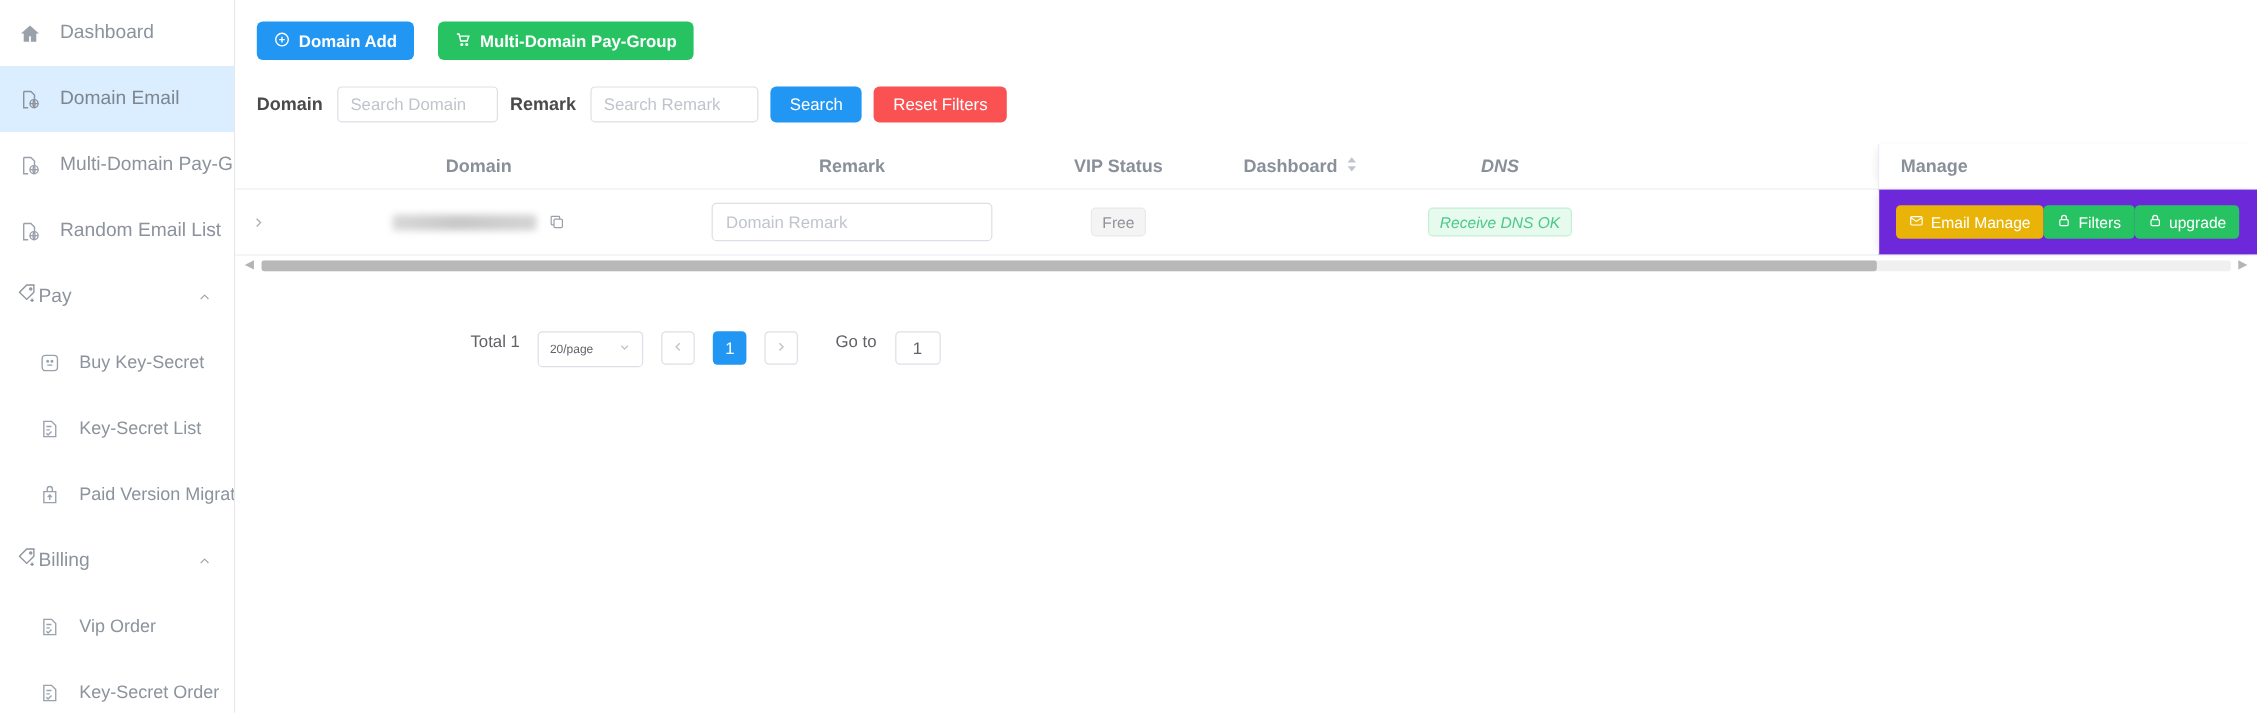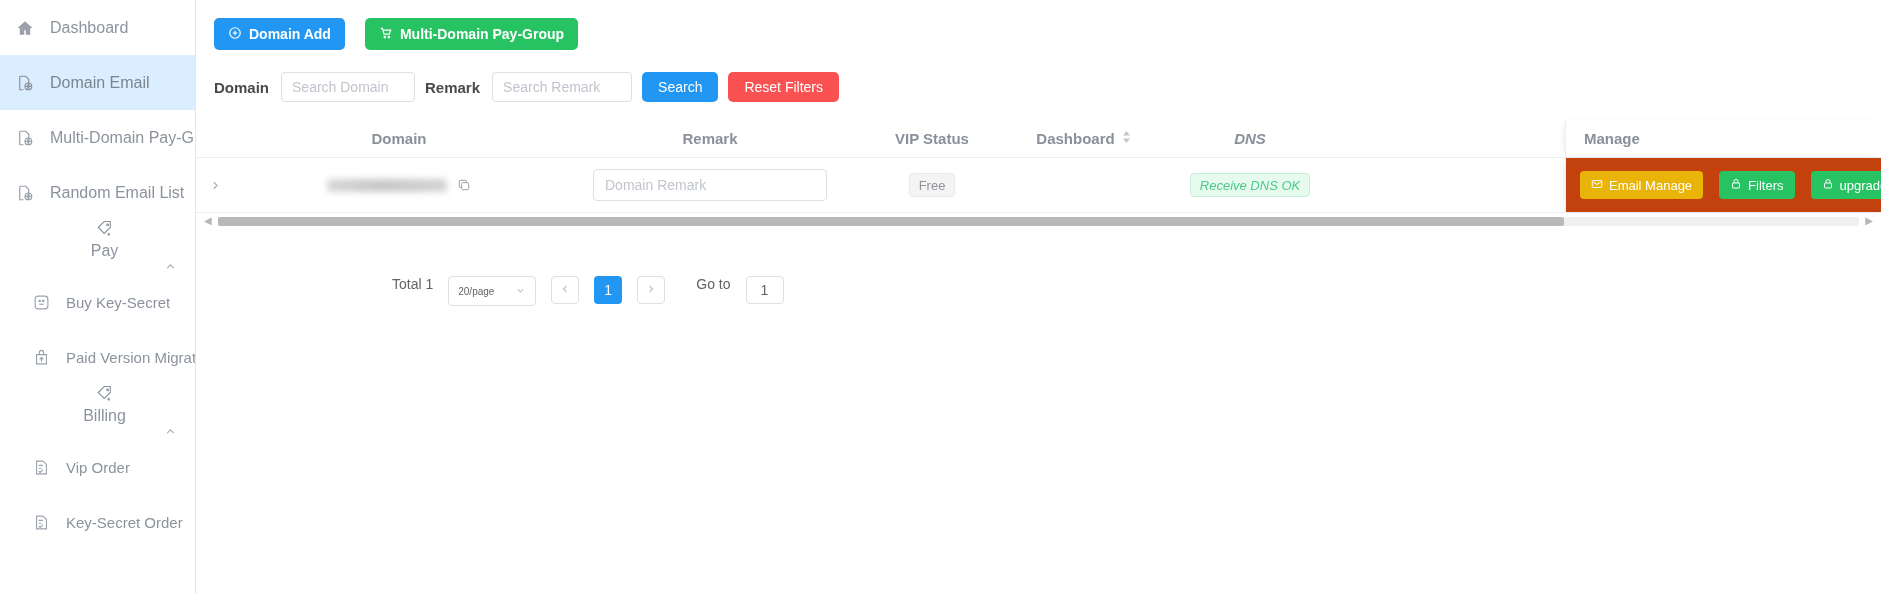--- a/index.html
+++ b/index.html
@@ -34,21 +34,21 @@
   .nav-item.active { background:#dbeeff; color:#7d858f; }
   .nav-item .ico {
     width:22px; height:22px; min-width:22px;
     margin-right:14px;
     display:flex; align-items:center; justify-content:center;
     color:#9aa1aa;
   }
   .nav-item.active .ico { color:#8c939d; }
   .nav-item.sub { padding-left:30px; font-size:15px; }
   .nav-item .label { overflow:hidden; }
-  .nav-group { display:flex; align-items:center; height:55px; padding-left:14px; color:#8c939d; font-size:16px; cursor:pointer;flex-direction:column; }
+  .nav-group { display:flex; align-items:center; height:55px; padding-left:14px; color:#8c939d; font-size:16px; cursor:pointer; }
   .nav-group .arrow { margin-left:auto; margin-right:18px; color:#a8abb2; display:flex; }
 
   
   .main { flex:1; height:594px; position:relative; background:#fff; overflow:hidden; }
 
   .toolbar { padding:18px 0 0 18px; display:flex; gap:20px; }
   .btn {
     border:none; border-radius:5px;
     font-family:"Liberation Sans", sans-serif;
     font-size:14px; font-weight:bold;
@@ -121,25 +121,25 @@
     display:inline-flex; align-items:center;
     height:24px; padding:0 9px;
     border-radius:4px; font-size:13px;
   }
   .tag-free { background:#f4f4f5; border:1px solid #e9e9eb; color:#909399; }
   .tag-dns  { background:#e7faee; border:1px solid #c2f0d4; color:#4cc98a; }
 
   .manage-fixed {
     position:absolute; top:0; right:0;
     width:316px; height:100%;
-    background:#c2410c;
+    background:#6d28d9;
     border-left:1px solid #ebeef5;
     box-shadow:-3px 0 8px -4px rgba(0,0,0,.12);
     display:flex; align-items:center;
-    padding-left:14px; gap:16px;
+    padding-left:14px; gap:0;
     z-index:5;
   }
   .manage-head {
     position:absolute; top:0; right:0;
     width:316px; height:100%;
     background:#fff;
     border-left:1px solid #ebeef5;
     box-shadow:-3px 0 8px -4px rgba(0,0,0,.12);
     display:flex; align-items:center;
     padding-left:18px;
@@ -284,20 +284,30 @@
         <svg width="17" height="17" viewBox="0 0 24 24" fill="none" stroke="currentColor" stroke-width="1.6">
           <rect x="3" y="3" width="18" height="18" rx="4"></rect>
             <circle cx="9.5" cy="10" r="1"></circle>
             <circle cx="14.5" cy="10" r="1"></circle>
             <path d="M9 14.5h6"></path>
         </svg>
       </span>
       <span class="label">Buy Key-Secret</span>
     </div>
 
+    <div class="nav-item sub">
+      <span class="ico">
+        <svg width="17" height="17" viewBox="0 0 24 24" fill="none" stroke="currentColor" stroke-width="1.6">
+          <path d="M5 3h9l5 5v13H5z"></path>
+            <path d="M8 9h6M8 13h4"></path>
+            <path d="m8 17 2 2 4-4"></path>
+        </svg>
+      </span>
+      <span class="label">Key-Secret List</span>
+    </div>
 
     <div class="nav-item sub">
       <span class="ico">
         <svg width="17" height="17" viewBox="0 0 24 24" fill="none" stroke="currentColor" stroke-width="1.6">
           <path d="M5 8h14v13H5z"></path>
             <path d="M9 8V5a3 3 0 0 1 6 0v3"></path>
             <path d="M12 18v-6M9.5 14.5 12 12l2.5 2.5"></path>
         </svg>
       </span>
       <span class="label">Paid Version Migration</span>

